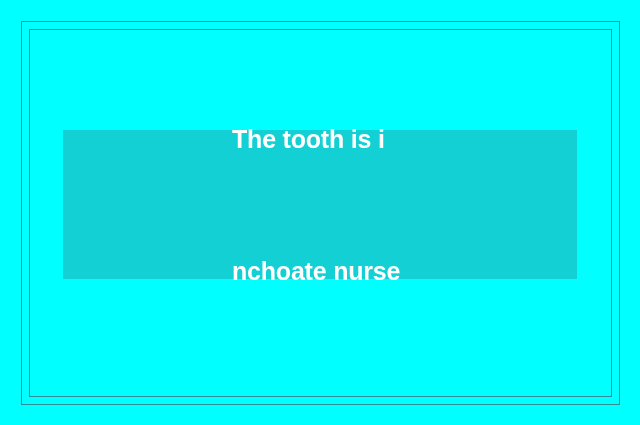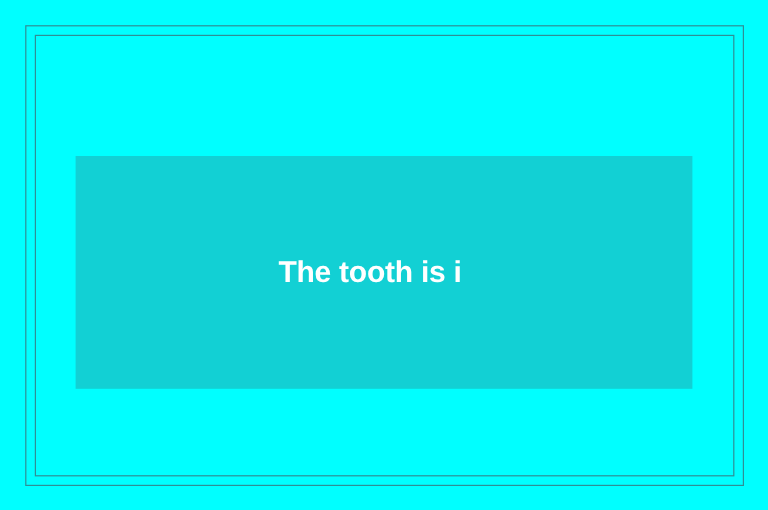--- a/index.html
+++ b/index.html
@@ -40,21 +40,21 @@
     width: 583px;
     height: 368px;
   }
 
   
   #panel {
     position: absolute;
     left: 63px;
     top: 130px;
     width: 514px;
-    height: 194px;
+    height: 149px;
     background: #12d0d4;
     display: flex;
     flex-direction: column;
     justify-content: center;
   }
 
   #message {
     margin: 0;
     padding: 0 0 0 169px;
     color: #ffffff;
@@ -74,16 +74,17 @@
 <body>
 
 <div id="canvas">
 
   <div class="frame" id="frame-outer"></div>
   <div class="frame" id="frame-inner"></div>
 
   <div id="panel">
     <p id="message">
       <span class="line">The tooth is i</span>
+      <span class="line">nchoate nurse</span>
     </p>
   </div>
 
 </div>
 
 </body></html>

